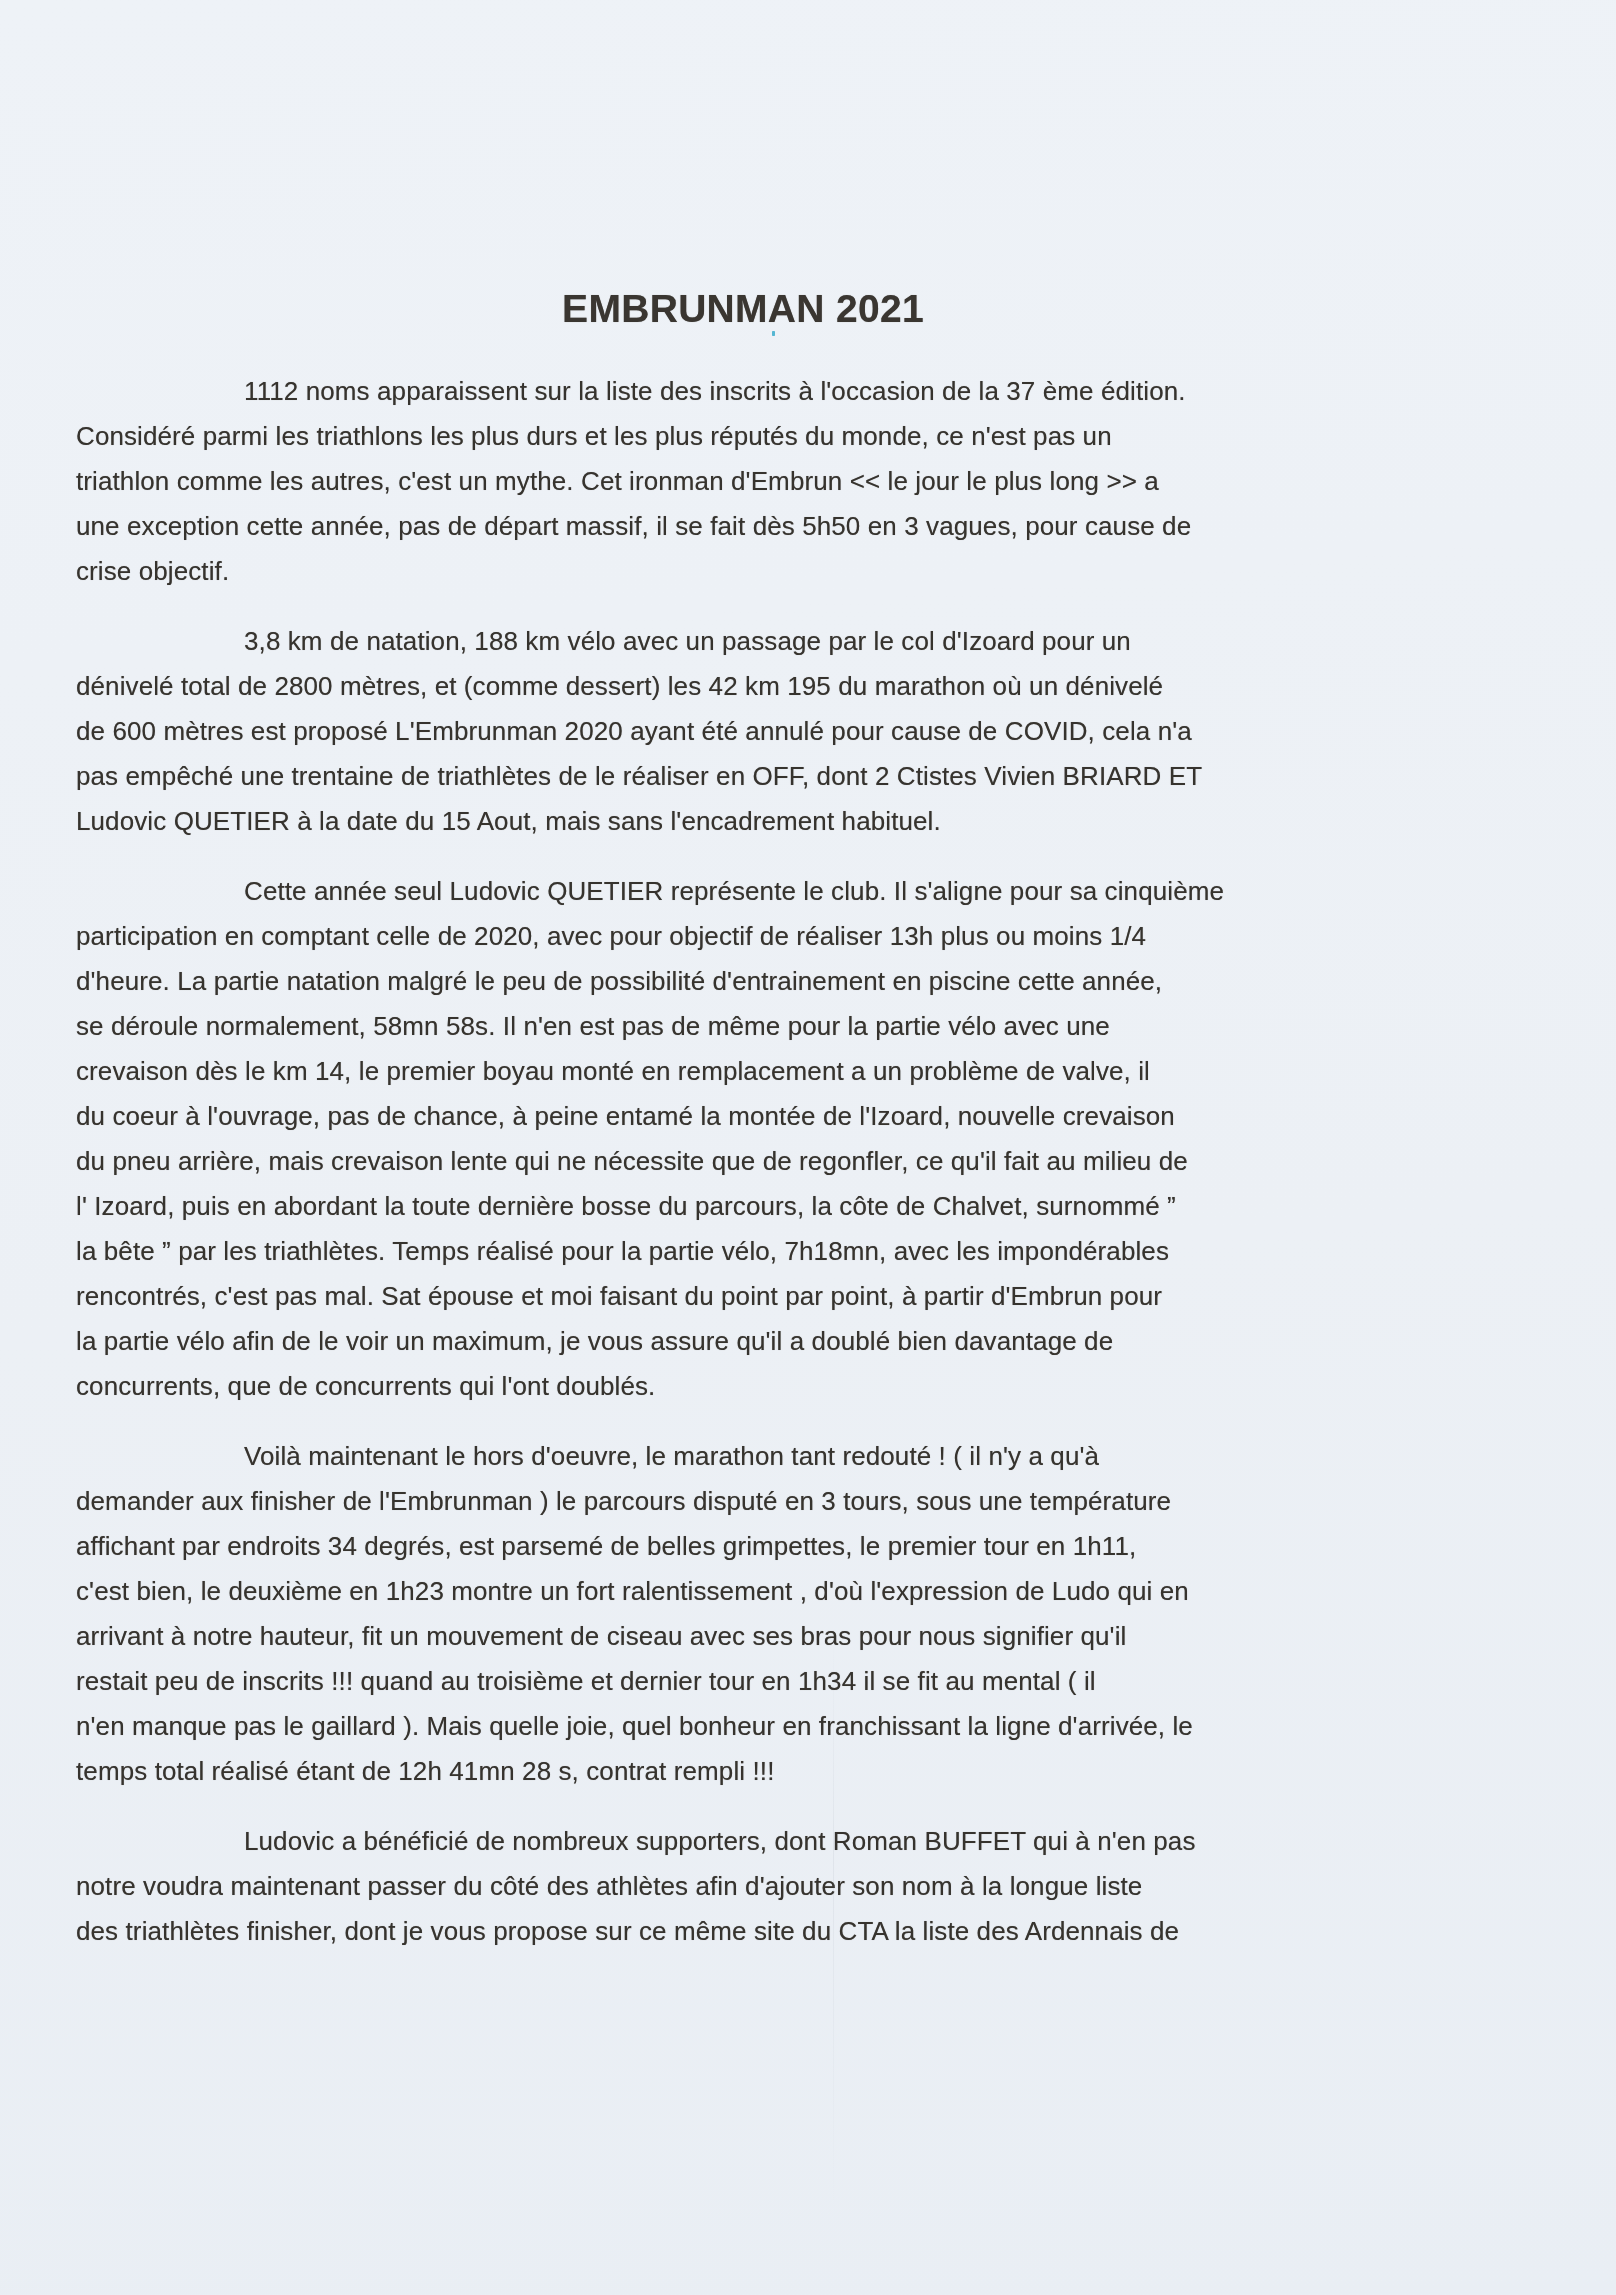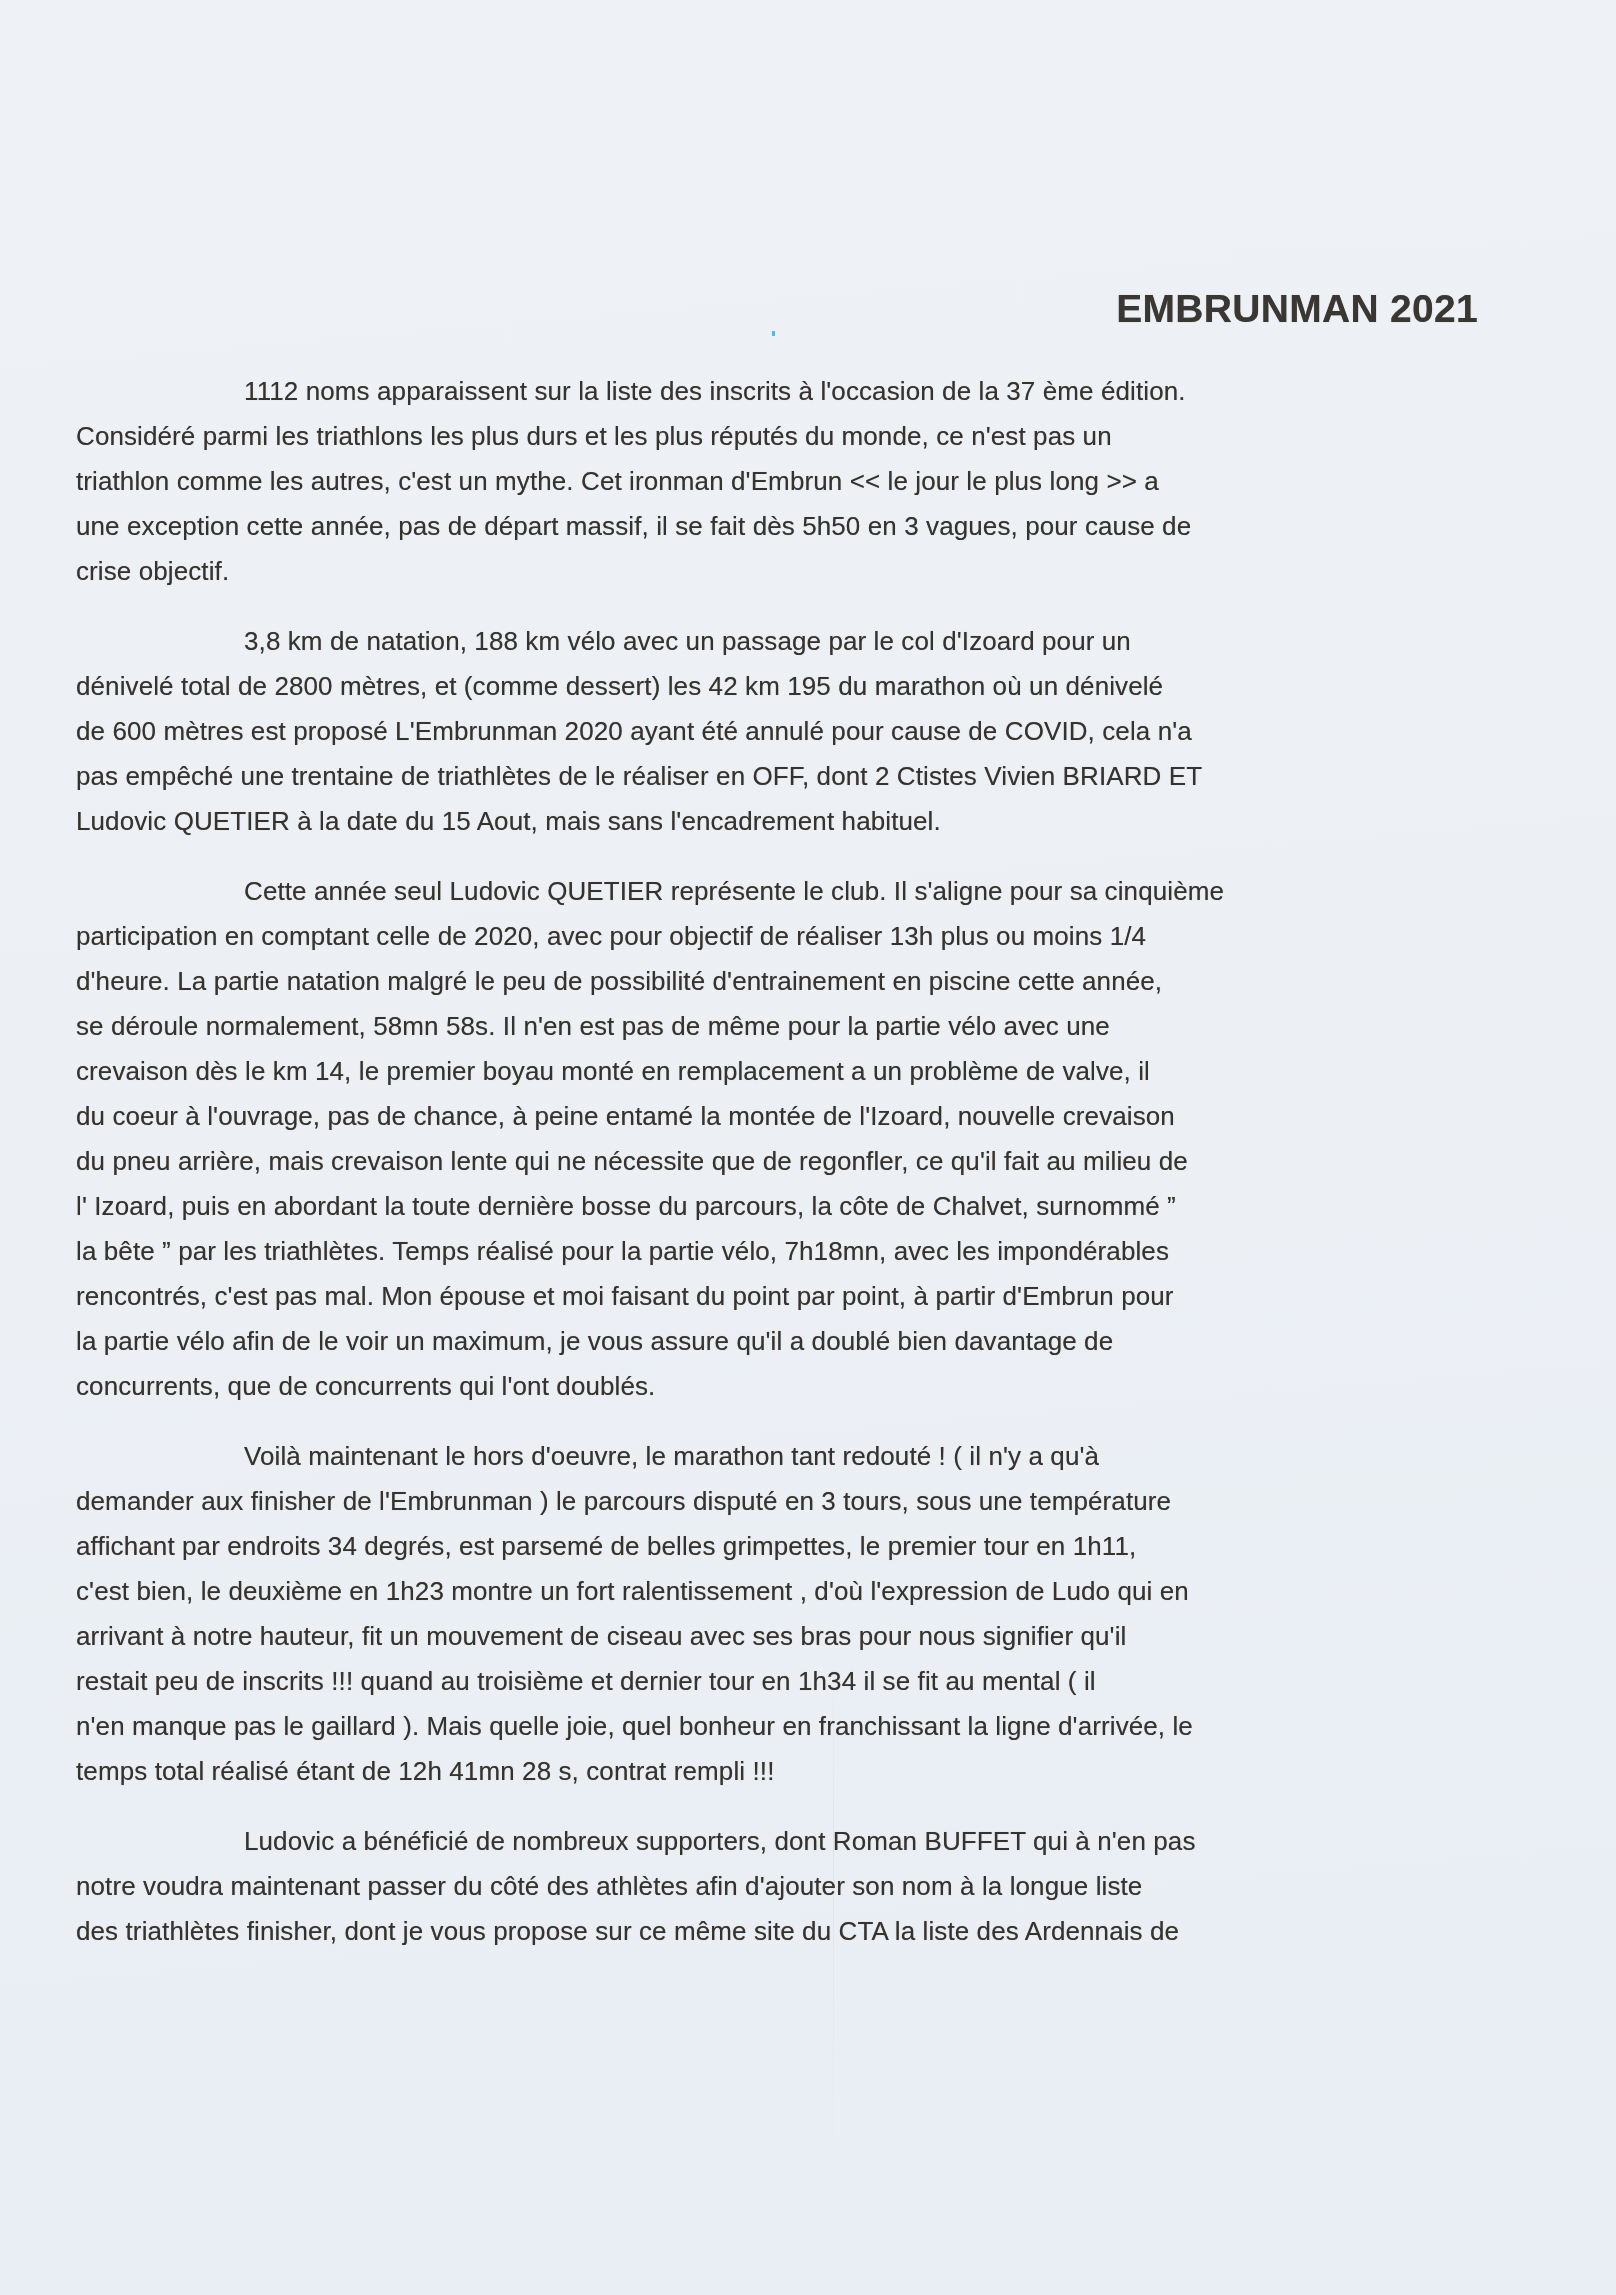--- a/index.html
+++ b/index.html
@@ -38,21 +38,21 @@
     left: 772px;
     top: 331px;
     width: 2.6px;
     height: 4.6px;
     background: #2ea8c9;
     opacity: 0.8;
     border-radius: 0.7px;
   }
   h1.doc-title {
     margin: 0 0 38px 8px;
-    text-align: right;
+    text-align: center;
     
     padding-right: 139px;
     font-size: 39px;
     font-weight: 700;
     letter-spacing: 0.3px;
     color: #3a3631;
     text-shadow: 0 0 0.7px rgba(40, 36, 30, 0.55);
   }
   .doc-body {
     padding-left: 76px;
@@ -99,21 +99,21 @@
       <p class="para">
         <span class="line first">Cette année seul Ludovic QUETIER représente le club. Il s'aligne pour sa cinquième</span>
         <span class="line">participation en comptant celle de 2020, avec pour objectif de réaliser 13h plus ou moins 1/4</span>
         <span class="line">d'heure. La partie natation malgré le peu de possibilité d'entrainement en piscine cette année,</span>
         <span class="line">se déroule normalement, 58mn 58s. Il n'en est pas de même pour la partie vélo avec une</span>
         <span class="line">crevaison dès le km 14, le premier boyau monté en remplacement a un problème de valve, il</span>
         <span class="line">du coeur à l'ouvrage, pas de chance, à peine entamé la montée de l'Izoard, nouvelle crevaison</span>
         <span class="line">du pneu arrière, mais crevaison lente qui ne nécessite que de regonfler, ce qu'il fait au milieu de</span>
         <span class="line">l' Izoard, puis en abordant la toute dernière bosse du parcours, la côte de Chalvet, surnommé ”</span>
         <span class="line">la bête ” par les triathlètes. Temps réalisé pour la partie vélo, 7h18mn, avec les impondérables</span>
-        <span class="line">rencontrés, c'est pas mal. Mon épouse et moi faisant du point par point, à partir d'Embrun pour</span>
+        <span class="line">rencontrés, c'est pas mal. Sat épouse et moi faisant du point par point, à partir d'Embrun pour</span>
         <span class="line">la partie vélo afin de le voir un maximum, je vous assure qu'il a doublé bien davantage de</span>
         <span class="line">concurrents, que de concurrents qui l'ont doublés.</span>
       </p>
       <p class="para">
         <span class="line first">Voilà maintenant le hors d'oeuvre, le marathon tant redouté ! ( il n'y a qu'à</span>
         <span class="line">demander aux finisher de l'Embrunman ) le parcours disputé en 3 tours, sous une température</span>
         <span class="line">affichant par endroits 34 degrés, est parsemé de belles grimpettes, le premier tour en 1h11,</span>
         <span class="line">c'est bien, le deuxième en 1h23 montre un fort ralentissement , d'où l'expression de Ludo qui en</span>
         <span class="line">arrivant à notre hauteur, fit un mouvement de ciseau avec ses bras pour nous signifier qu'il</span>
         <span class="line">restait peu de inscrits !!! quand au troisième et dernier tour en 1h34 il se fit au mental ( il</span>

